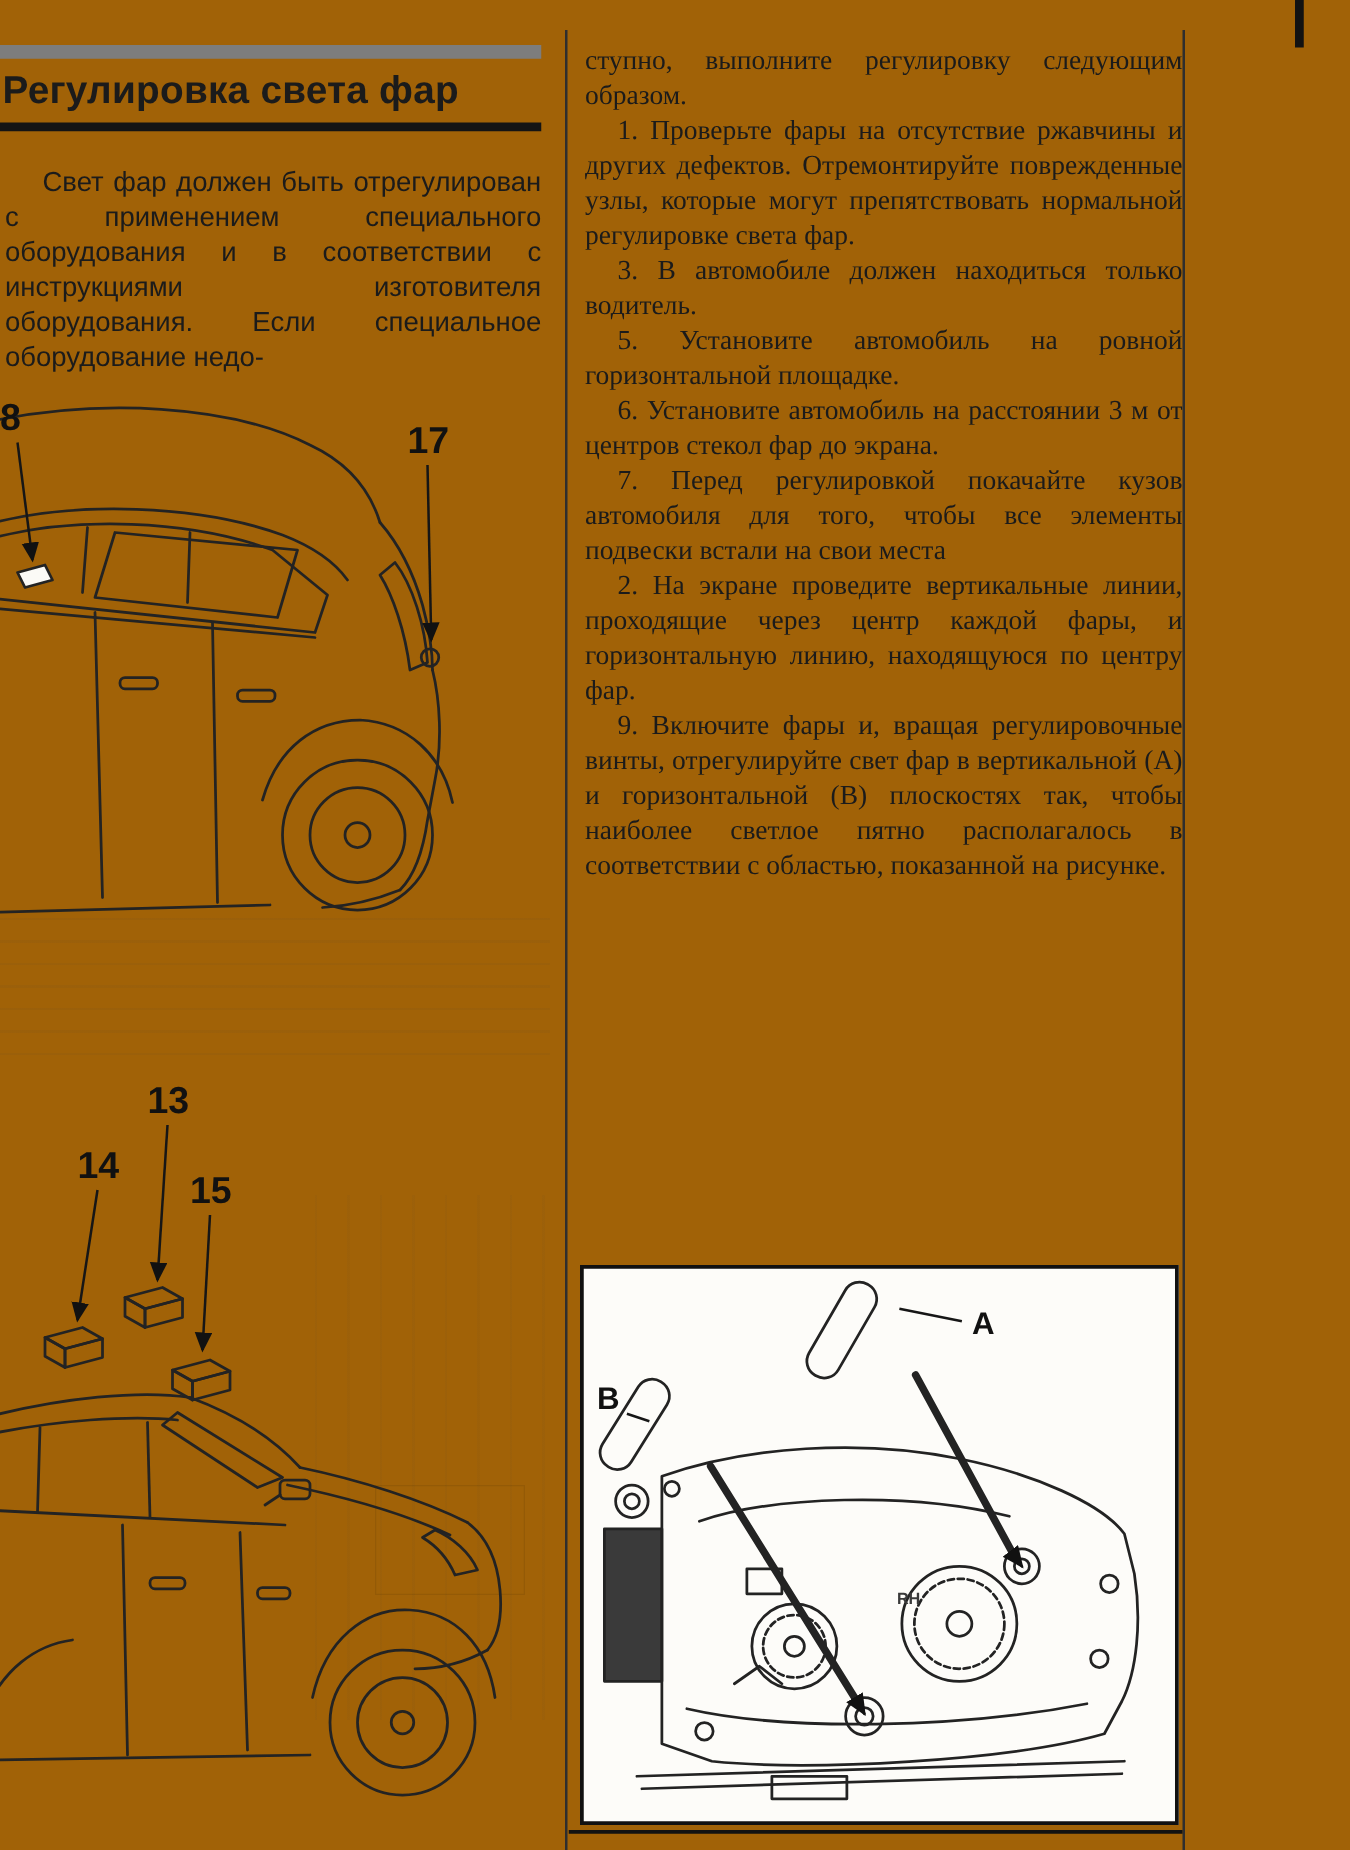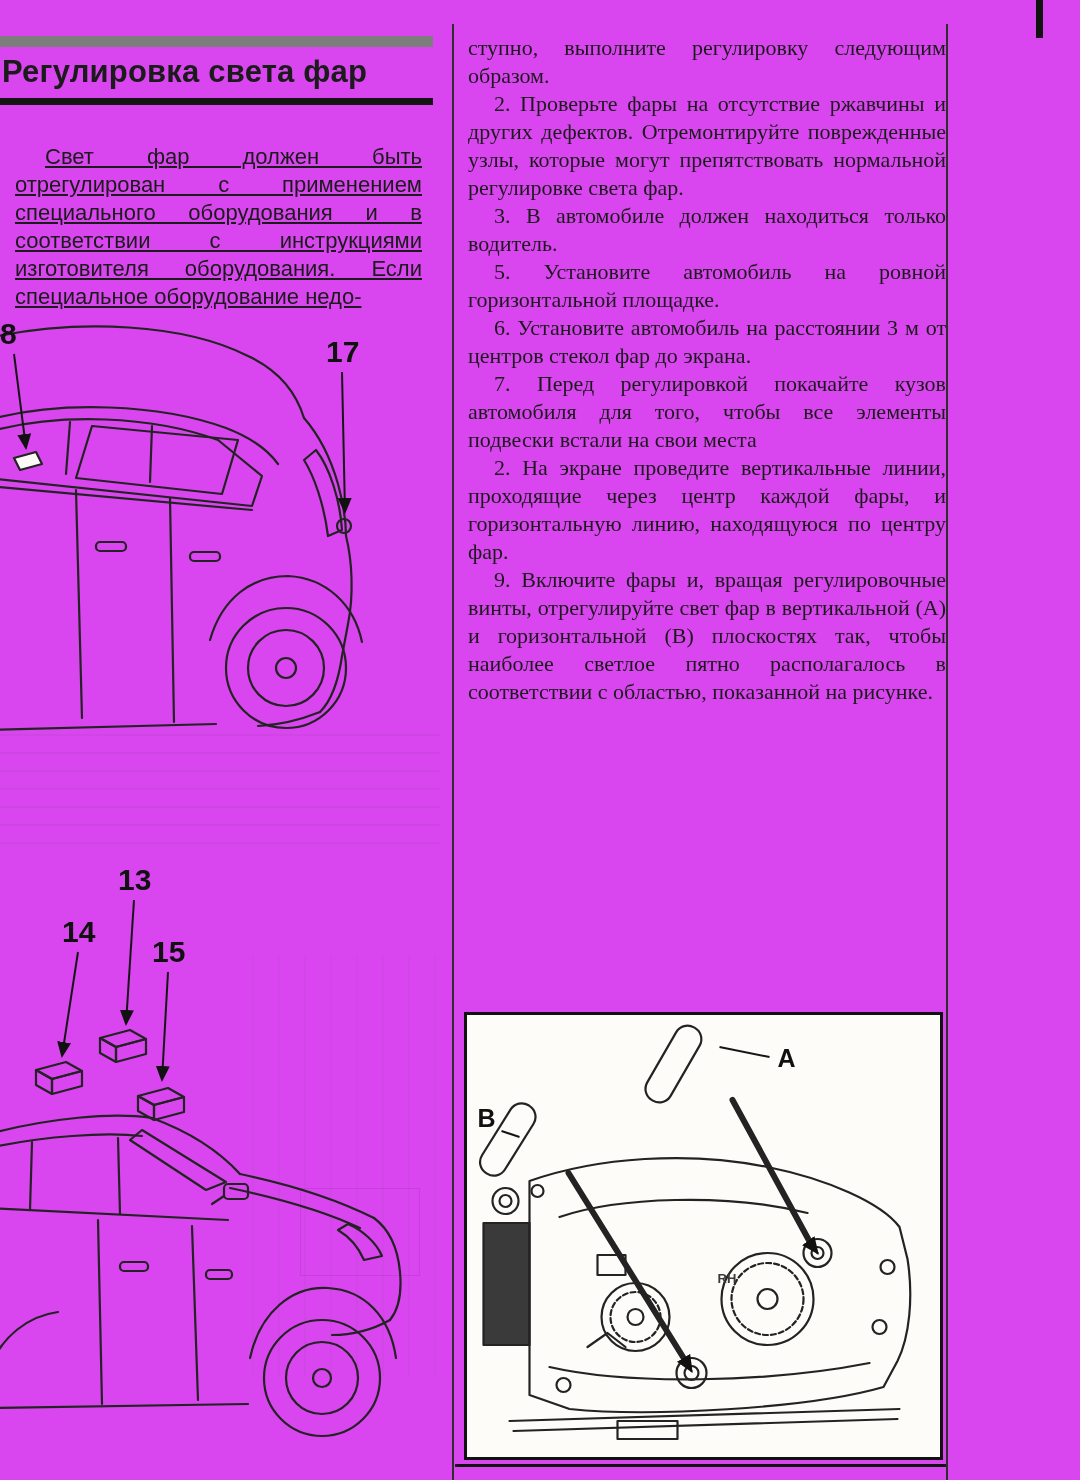--- a/index.html
+++ b/index.html
@@ -1,31 +1,31 @@
 <!DOCTYPE html>
 <html><head>
 <meta charset="utf-8">
 <style>
   html,body{margin:0;padding:0;background:#e9e7e2;}
-  .page{position:relative;width:1080px;height:1480px;background:#d946ef;overflow:hidden;
+  .page{position:relative;width:1080px;height:1480px;background:#a16207;overflow:hidden;
         font-family:"Liberation Sans",sans-serif;color:#1b1b1b;}
   
   .rule-v{position:absolute;width:2px;background:#2e2e2e;}
   .col-divider{left:452px;top:24px;height:1456px;}
   .col-right-edge{left:946px;top:24px;height:1456px;}
   .corner-mark{position:absolute;left:1036px;top:0;width:7px;height:38px;background:#121212;}
   .bottom-rule{position:absolute;left:455px;top:1464px;width:491px;height:3px;background:#121212;}
   
   .header{position:absolute;left:0;top:36px;width:433px;}
   .bar-gray{height:11px;background:#7d7d7d;}
   .title{margin:7px 0 8px 2px;font-size:31px;font-weight:bold;letter-spacing:.2px;white-space:nowrap;}
   .bar-black{height:7px;background:#141414;}
   
   .intro{position:absolute;left:0;top:128px;width:437px;font-size:22px;line-height:28px;text-align:justify;}
-  .intro p{margin:15px;text-indent:30px;text-decoration:underline;}
+  .intro p{margin:4px;text-indent:30px;}
   .rc-text{position:absolute;left:468px;top:34px;width:478px;font-size:22px;line-height:28px;text-align:justify;}
   .rc-text p{margin:0;font-family:Liberation Serif, serif;}
   .rc-text p.step{text-indent:26px;}
   
   .fig1{position:absolute;left:0;top:298px;width:445px;height:472px;}
   .fig2{position:absolute;left:0;top:848px;width:445px;height:632px;}
   .fig3-frame{position:absolute;left:464px;top:1012px;width:479px;height:448px;border:3px solid #111;
               background:#fdfcf9;box-sizing:border-box;}
   .fig3-frame svg{width:100%;height:100%;display:block;}
   svg{display:block;overflow:visible;}
@@ -164,21 +164,21 @@
       <path class="leader" d="M78,104 L62,208" marker-end="url(#arw2)"></path>
     </g>
     <g>
       <text class="callout" x="152" y="114">15</text>
       <path class="leader" d="M168,124 L162,232" marker-end="url(#arw2)"></path>
     </g>
   </svg>
 
   <div class="rc-text">
     <p>ступно, выполните регулировку следующим образом.</p>
-    <p class="step">2. Проверьте фары на отсутствие ржавчины и других дефектов. Отремонтируйте поврежденные узлы, которые могут препятствовать нормальной регулировке света фар.</p>
+    <p class="step">1. Проверьте фары на отсутствие ржавчины и других дефектов. Отремонтируйте поврежденные узлы, которые могут препятствовать нормальной регулировке света фар.</p>
     <p class="step">3. В автомобиле должен находиться только водитель.</p>
     <p class="step">5. Установите автомобиль на ровной горизонтальной площадке.</p>
     <p class="step">6. Установите автомобиль на расстоянии 3 м от центров стекол фар до экрана.</p>
     <p class="step">7. Перед регулировкой покачайте кузов автомобиля для того, чтобы все элементы подвески встали на свои места</p>
     <p class="step">2. На экране проведите вертикальные линии, проходящие через центр каждой фары, и горизонтальную линию, находящуюся по центру фар.</p>
     <p class="step">9. Включите фары и, вращая регулировочные винты, отрегулируйте свет фар в вертикальной (А) и горизонтальной (В) плоскостях так, чтобы наиболее светлое пятно располагалось в соответствии с областью, показанной на рисунке.</p>
   </div>
 
   <div class="fig3-frame">
     <svg viewBox="0 0 472 442" xmlns="http://www.w3.org/2000/svg">

